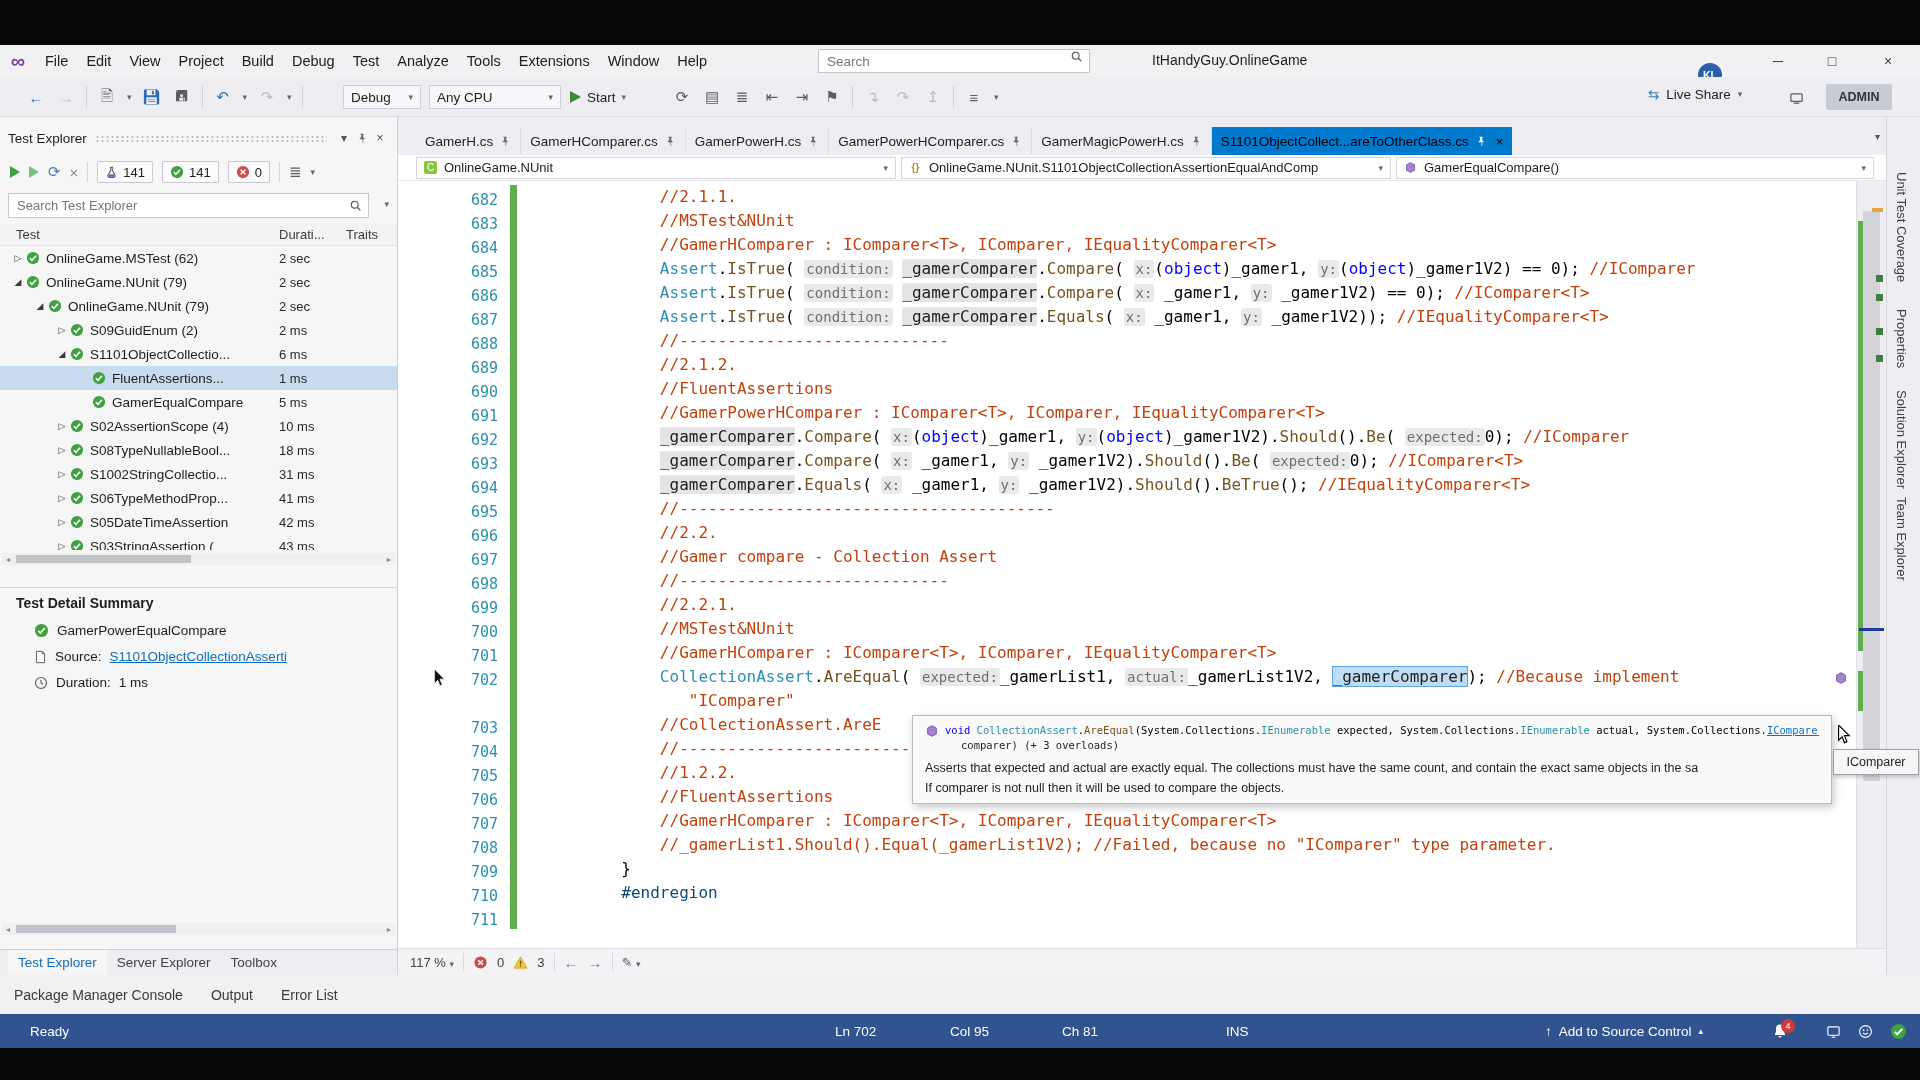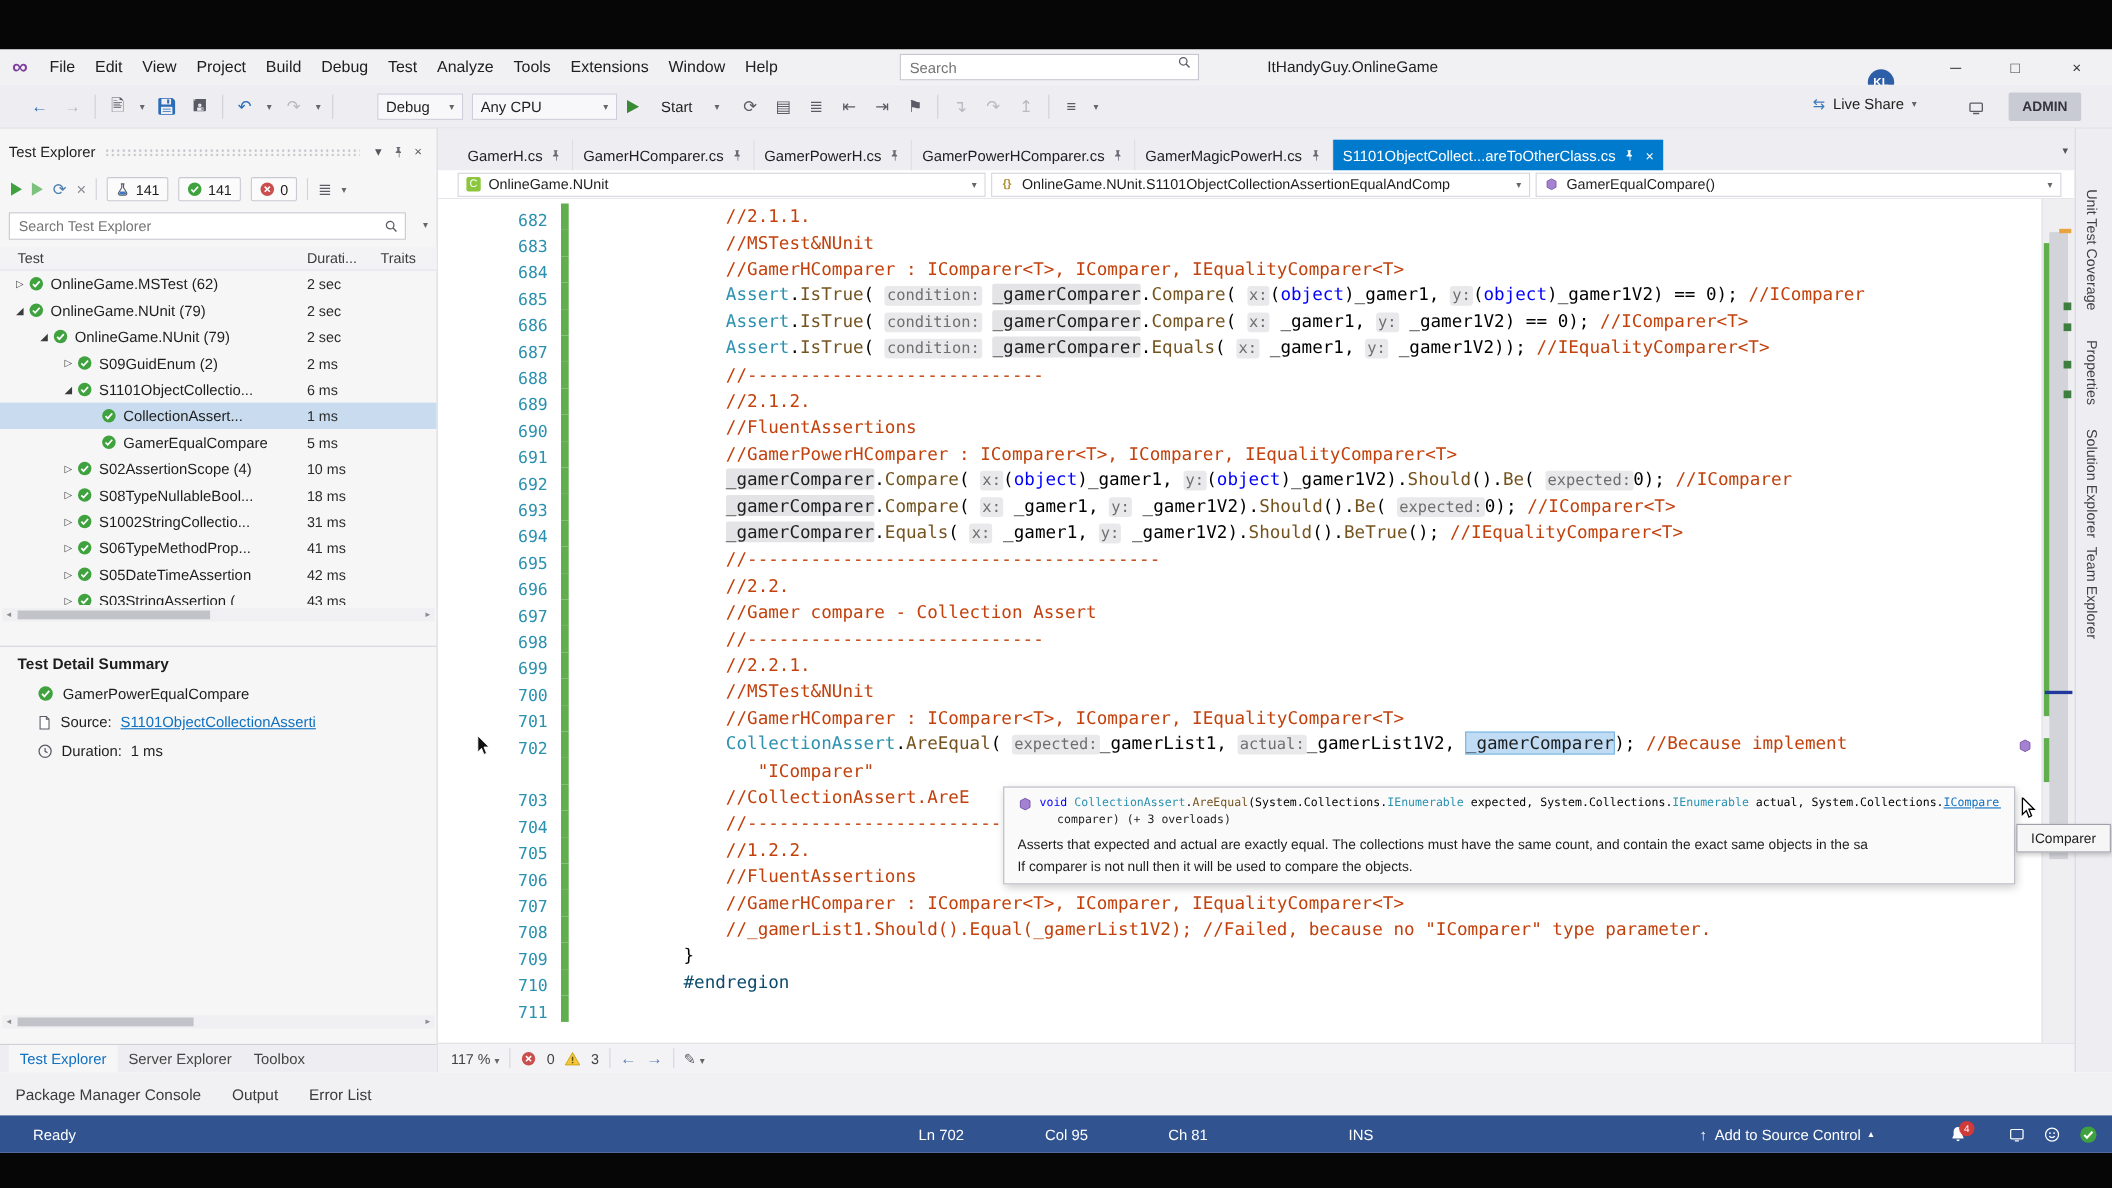--- a/index.html
+++ b/index.html
@@ -19,21 +19,21 @@
 .wbtn{position:absolute;top:0;width:52px;height:32px;display:flex;align-items:center;justify-content:center;font-size:14px;color:#3B3B3B}
 
 
 .toolbar{position:absolute;top:32px;left:0;right:0;height:40px;background:#EEEEF2;border-bottom:1px solid #DCDCE4}
 .tbg{position:absolute;top:7px;height:26px;display:flex;align-items:center;gap:10px}
 .ti{display:flex;align-items:center;justify-content:center;min-width:20px;height:26px;color:#5B5B66;font-size:15px}
 .ti.blue{color:#2B6CB8}.ti.dim{color:#B9B9C2}
 .car{color:#666;font-size:9px}
 .tsep{width:1px;height:22px;background:#CFCFD8}
 .combo{position:absolute;top:8px;height:24px;background:#F8F8FA;border:1px solid #CCCEDB;display:flex;align-items:center;justify-content:space-between;padding:0 7px;font-size:13.5px;color:#1E1E1E}
-.start-btn{position:absolute;left:570px;top:8px;height:24px;display:flex;align-items:center;gap:20px;font-size:13.5px;color:#1E1E1E}
+.start-btn{position:absolute;left:570px;top:8px;height:24px;display:flex;align-items:center;gap:6px;font-size:13.5px;color:#1E1E1E}
 .play{width:0;height:0;border-left:11px solid #388A34;border-top:6.5px solid transparent;border-bottom:6.5px solid transparent}
 .liveshare{position:absolute;left:1648px;top:9px;display:flex;gap:7px;align-items:center;font-size:13.5px;color:#1E1E1E}
 .admin-chip{position:absolute;left:1826px;top:7px;width:66px;height:26px;background:#C9CBD4;display:flex;align-items:center;justify-content:center;font-size:12.5px;font-weight:bold;color:#33333B;border-radius:2px}
 
 
 .main{position:absolute;top:72px;left:0;width:1920px;height:858px}
 .left-panel{position:absolute;left:0;top:0;width:398px;height:858px;background:#F6F6F6;border-right:1px solid #CCCEDB}
 .editor{position:absolute;left:398px;top:0;width:1488px;height:858px;background:#fff}
 .right-strip{position:absolute;right:0;top:0;width:34px;height:858px;background:#EEEEF2;border-left:1px solid #D6D6DE}
 .vtab{position:absolute;left:7px;writing-mode:vertical-rl;font-size:13px;color:#3F3F46;white-space:nowrap}
@@ -69,21 +69,21 @@
 .dtitle{position:absolute;left:16px;top:478px;font-size:14px;font-weight:bold;color:#1E1E1E}
 .drow{position:absolute;left:34px;display:flex;align-items:center;gap:8px;font-size:13.5px;color:#1E1E1E}
 .dlink{color:#0E70C0;text-decoration:underline}
 .docktabs{position:absolute;left:0;bottom:0;width:100%;height:26px;background:#EEEEF2;border-top:1px solid #CFCFD8;display:flex;padding-left:8px}
 .dtab{padding:0 10px;line-height:25px;font-size:13.5px;color:#444}
 .dtab.active{background:#F6F6F6;color:#0E70C0}
 
 
 .etabs{position:absolute;left:0;top:0;right:0;height:38px;background:#EEEEF2;display:flex;align-items:flex-end;padding-left:18px}
 .etab{height:28px;display:flex;align-items:center;gap:7px;padding:0 9px;font-size:13.5px;color:#1E1E1E;border-right:1px solid #DDDDE4;background:transparent}
-.etab.active{background:#007ACC;color:#ffffff;border-right:0}
+.etab.active{background:#007ACC;color:#000000;border-right:0}
 .etab .pin{display:flex}
 .etab-close{font-size:13px;margin-left:2px}
 .etabs-right{position:absolute;right:6px;top:14px;color:#555;font-size:10px;display:flex;gap:10px}
 .navbar{position:absolute;left:0;top:38px;right:0;height:26px;background:#fff;border-bottom:1px solid #E5E5EA;display:flex;align-items:center;gap:5px;padding-left:18px}
 .navbox{height:22px;border:1px solid #D5D5DE;background:#fff;display:flex;align-items:center;padding:0 7px;font-size:13px;color:#1E1E1E;gap:7px}
 .navbox .lbl{flex:1;white-space:nowrap;overflow:hidden}
 .nico{width:13px;height:13px;border-radius:2px;flex:none;display:flex;align-items:center;justify-content:center;font-size:10px}
 .codewrap{position:absolute;left:0;right:30px;top:64px;bottom:27px;overflow:hidden;padding-top:4px;background:#fff}
 .code-row{display:flex;height:24px;align-items:flex-end}
 .ln{width:112px;padding-right:12px;text-align:right;color:#2B91AF;font:15px "DejaVu Sans Mono",monospace;flex:none}
@@ -343,21 +343,21 @@
           </div>
           <div class="trow sel">
             <span class="tind" style="width: 76px;"></span>
             <span class="texp"></span>
             <span class="ticon">
               <svg viewBox="0 0 16 16" width="14" height="14">
                 <circle cx="8" cy="8" r="7" fill="#3FA23F"></circle>
                 <path d="M4.5 8.3l2.3 2.4 4.7-5.2" stroke="#fff" stroke-width="1.8" fill="none"></path>
               </svg>
             </span>
-            <span>CollectionAssert...</span>
+            <span>FluentAssertions...</span>
             <span class="tdur">1 ms</span>
           </div>
           <div class="trow">
             <span class="tind" style="width: 76px;"></span>
             <span class="texp"></span>
             <span class="ticon">
               <svg viewBox="0 0 16 16" width="14" height="14">
                 <circle cx="8" cy="8" r="7" fill="#3FA23F"></circle>
                 <path d="M4.5 8.3l2.3 2.4 4.7-5.2" stroke="#fff" stroke-width="1.8" fill="none"></path>
               </svg>

